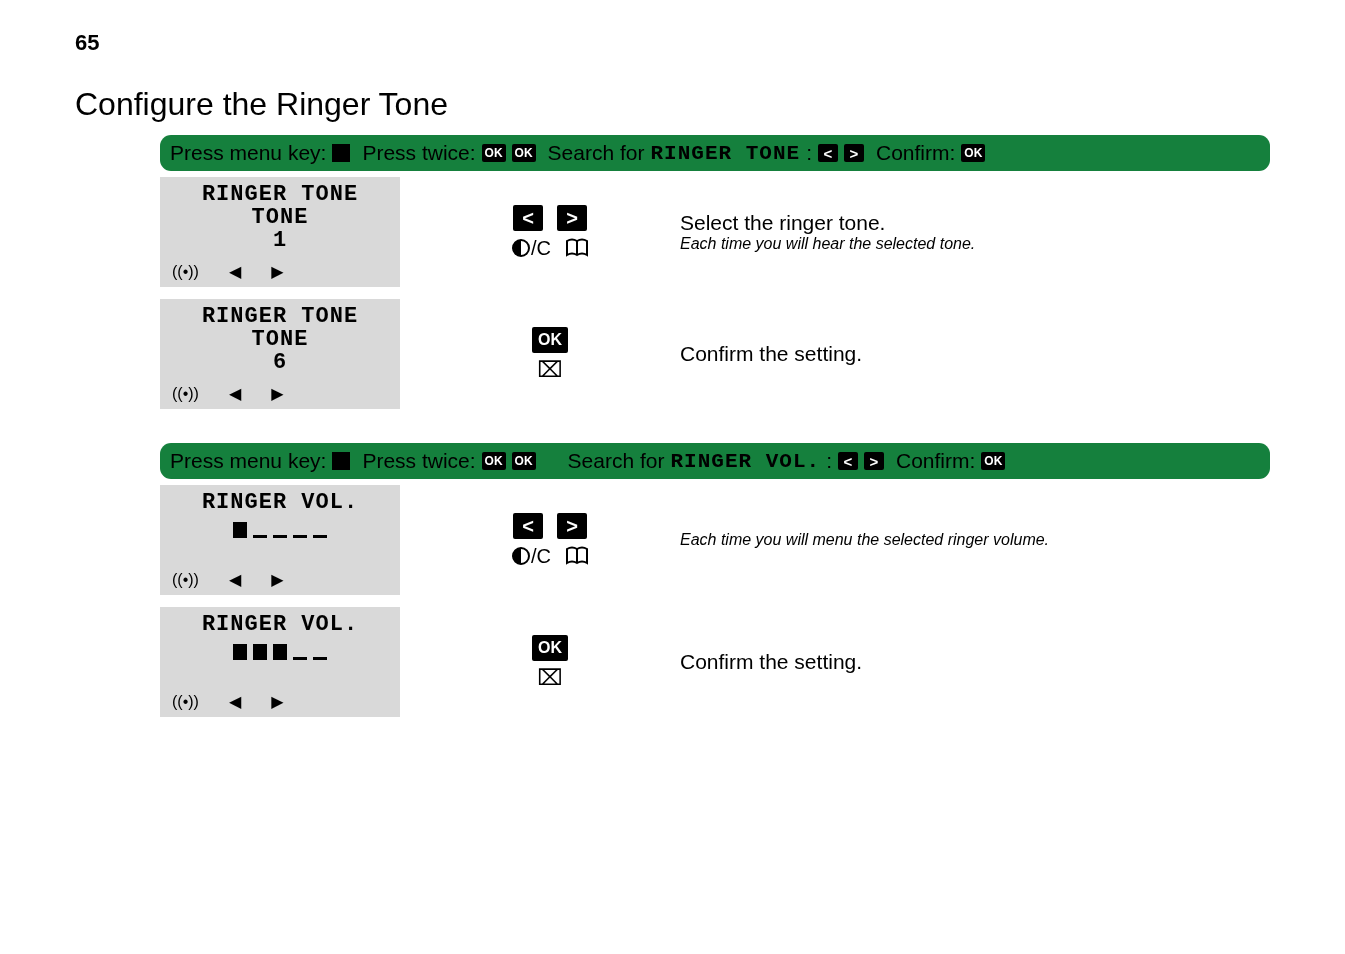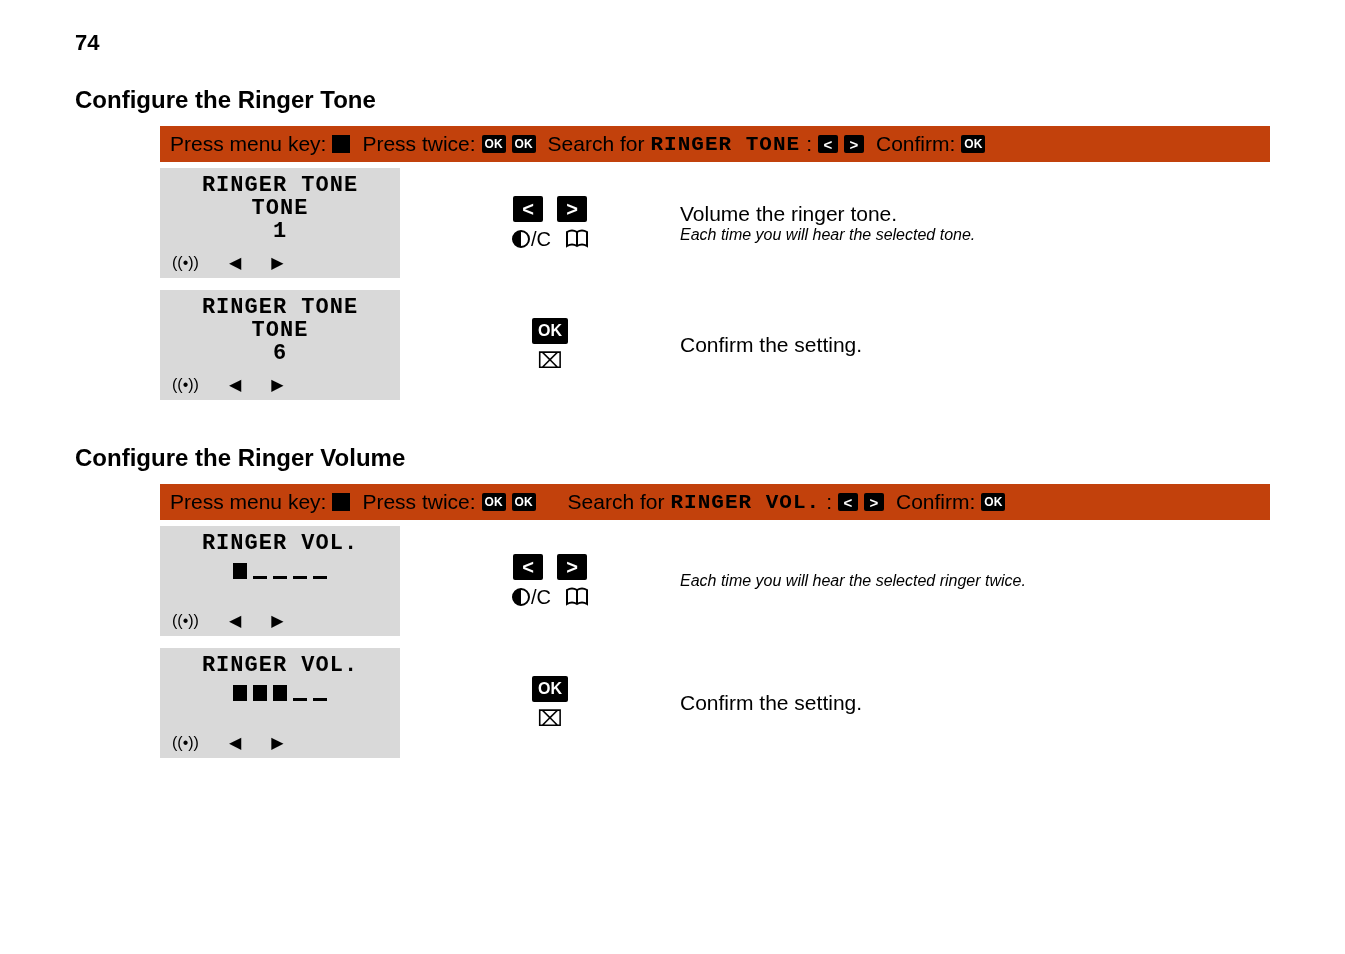--- a/index.html
+++ b/index.html
@@ -13,33 +13,34 @@
   }
   .page {
     padding: 30px 75px 40px 75px;
   }
   .page-number {
     font-weight: bold;
     font-size: 22px;
     margin-bottom: 30px;
   }
   .section-title {
-    font-weight: bold;
-    font-size: 24px;
+    font-weight: normal;
+    font-size: 32px;
     margin: 10px 0 12px 0;
   }
   .instr-bar {
-    background: #c2410c;
+    background: #15803d;
     padding: 6px 15px 6px 10px;
     margin-left: 85px;
     margin-right: 0;
     display: flex;
     align-items: center;
     gap: 12px;
     font-size: 21px;
+    border-radius: 11px;
   }
   .instr-bar .seg {
     display: flex;
     align-items: center;
     gap: 6px;
     white-space: nowrap;
   }
   .menu-key-icon {
     display: inline-block;
     width: 18px;
@@ -186,21 +187,21 @@
   }
   .section-gap {
     height: 28px;
   }
 </style>
 </head>
 <body>
 
 <div class="page">
 
-  <div class="page-number">74</div>
+  <div class="page-number">65</div>
 
   <div class="section-title">Configure the Ringer Tone</div>
 
   <div class="instr-bar">
     <span class="seg">
       <span>Press menu key:</span>
       <span class="menu-key-icon"></span>
     </span>
     <span class="seg">
       <span>Press twice:</span>
@@ -248,21 +249,21 @@
         </span>
         <span>
           <svg width="24" height="20" viewBox="0 0 24 20">
               <path d="M2 3 Q7 0 12 3 Q17 0 22 3 V17 Q17 14 12 17 Q7 14 2 17 Z" fill="none" stroke="#000" stroke-width="2"></path>
               <line x1="12" y1="3" x2="12" y2="17" stroke="#000" stroke-width="2"></line>
             </svg>
         </span>
       </div>
     </div>
     <div class="desc">
-      <div class="main">Volume the ringer tone.</div>
+      <div class="main">Select the ringer tone.</div>
       <div class="note">Each time you will hear the selected tone.</div>
     </div>
   </div>
 
   <div class="step-row">
     <div class="lcd">
       <div>
         <div class="line">RINGER TONE</div>
         <div class="line">TONE</div>
         <div class="line">6</div>
@@ -277,21 +278,20 @@
       <span class="ok-big">OK</span>
       <span class="x-box">⌧</span>
     </div>
     <div class="desc">
       <div class="main">Confirm the setting.</div>
     </div>
   </div>
 
   <div class="section-gap"></div>
 
-  <div class="section-title">Configure the Ringer Volume</div>
 
   <div class="instr-bar">
     <span class="seg">
       <span>Press menu key:</span>
       <span class="menu-key-icon"></span>
     </span>
     <span class="seg">
       <span>Press twice:</span>
       <span class="ok-badge">OK</span>
       <span class="ok-badge">OK</span>
@@ -342,21 +342,21 @@
         </span>
         <span>
           <svg width="24" height="20" viewBox="0 0 24 20">
               <path d="M2 3 Q7 0 12 3 Q17 0 22 3 V17 Q17 14 12 17 Q7 14 2 17 Z" fill="none" stroke="#000" stroke-width="2"></path>
               <line x1="12" y1="3" x2="12" y2="17" stroke="#000" stroke-width="2"></line>
             </svg>
         </span>
       </div>
     </div>
     <div class="desc">
-      <div class="note">Each time you will hear the selected ringer twice.</div>
+      <div class="note">Each time you will menu the selected ringer volume.</div>
     </div>
   </div>
 
   <div class="step-row">
     <div class="lcd">
       <div>
         <div class="line">RINGER VOL.</div>
         <div class="vol-bars">
             <span class="bar filled"></span>
             <span class="bar filled"></span>

